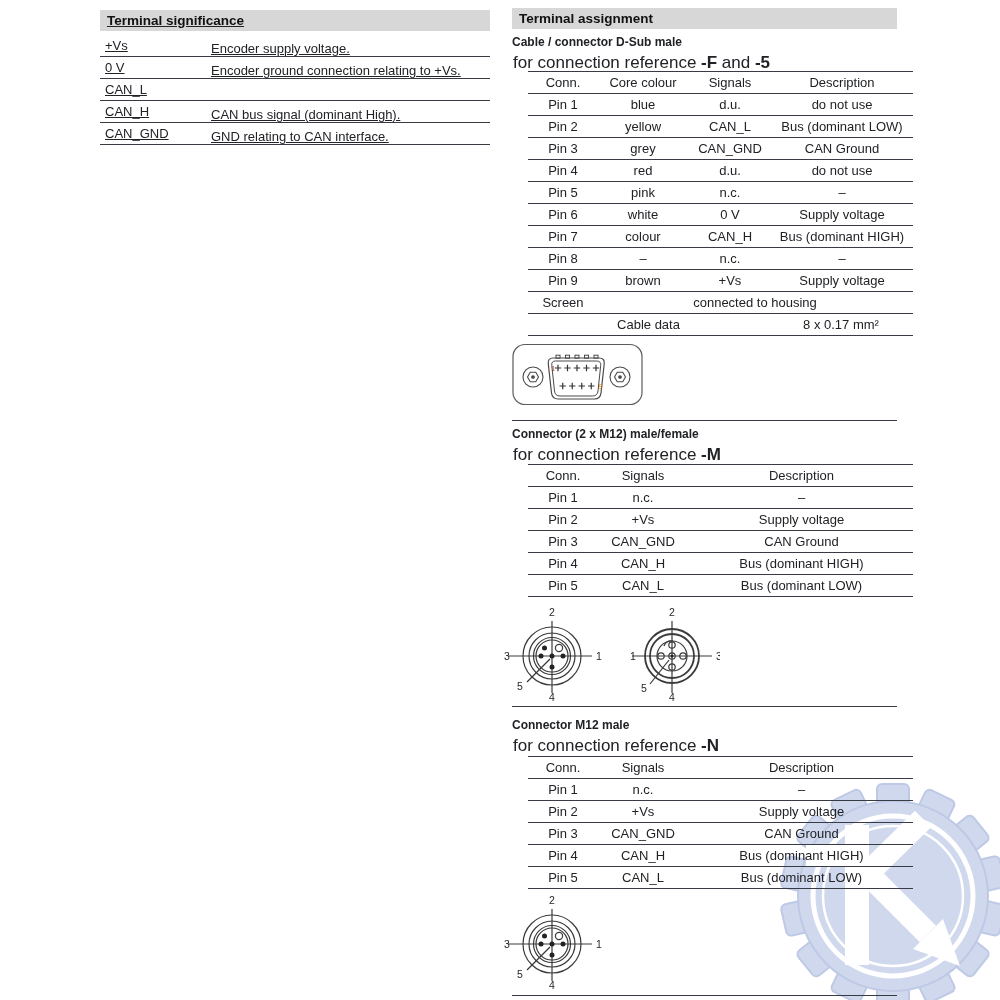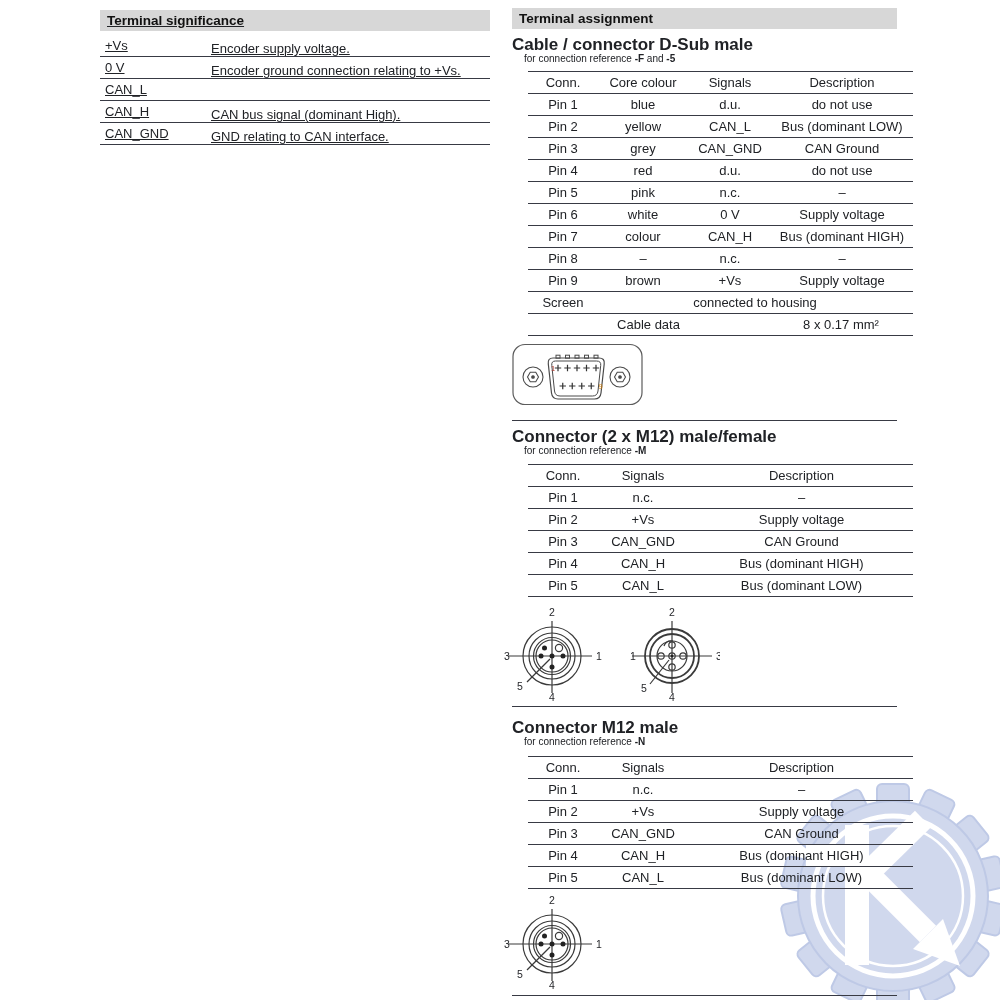--- a/index.html
+++ b/index.html
@@ -27,22 +27,22 @@
   .dsub-table .c0{width:66px;}
   .dsub-table .c1{width:92px;}
   .dsub-table .c2{width:80px;}
   .dsub-table .c3{flex:1;}
   .m12-table .c0{width:66px;}
   .m12-table .c1{width:92px;}
   .m12-table .c2{flex:1;}
   .span-rest{flex:1;}
   .cable-label{width:239px;padding-left:2px;}
   .cable-value{flex:1;}
-  .sec-heading{position:absolute;left:0;font-weight:bold;font-size:17px;white-space:nowrap;}
-  .sec-subtitle{position:absolute;left:12px;font-size:10px;white-space:nowrap;}
+  .sec-heading{position:absolute;left:0;font-weight:bold;font-size:12px;white-space:nowrap;}
+  .sec-subtitle{position:absolute;left:1px;font-size:17px;white-space:nowrap;}
   .hrule{position:absolute;left:0;width:100%;border-top:1.5px solid #383a44;height:0;}
   .fig{position:absolute;}
   svg text{font-family:"Liberation Sans", sans-serif;}
   .conn-label{font-size:10.5px;fill:#26272b;}
   .watermark{position:absolute;left:768px;top:762px;opacity:0.92;z-index:0;}
   .content{position:relative;z-index:1;}
   .content .left-panel,.content .right-panel{position:absolute;}
 </style>
 </head>
 <body>

